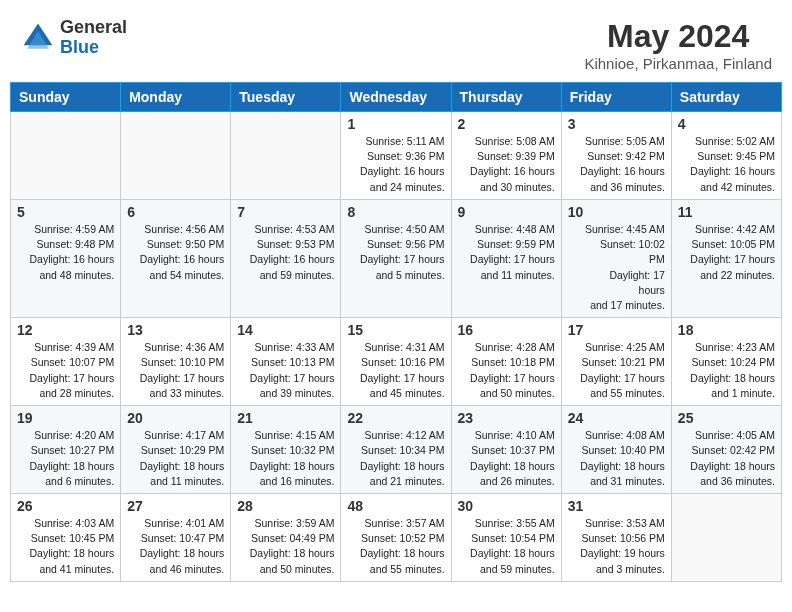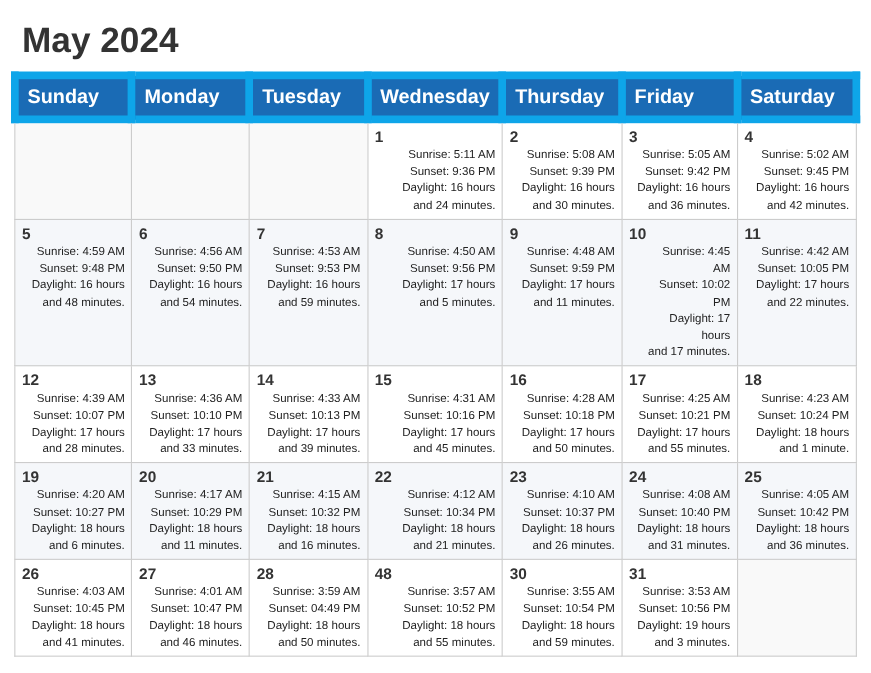--- a/index.html
+++ b/index.html
@@ -53,25 +53,25 @@
       color: #555;
     }
     .calendar {
       width: 100%;
       border-collapse: collapse;
       margin-top: 6px;
     }
     .calendar th {
       background: #1a6bb5;
       color: #fff;
-      font-size: 18px;
+      font-size: 14px;
       font-weight: bold;
       text-align: left;
       padding: 6px 8px;
-      border: 7px solid #0ea5e9;
+      border: 1px solid #0ea5e9;
     }
     .calendar td {
       border: 1px solid #ccc;
       vertical-align: top;
       padding: 4px 6px;
       width: calc(100% / 7);
       min-height: 80px;
       background: #fff;
       font-size: 11px;
       color: #333;
@@ -92,22 +92,33 @@
       text-align: right;
     }
     .empty-cell {
       background: #f9f9f9 !important;
     }
   </style>
 </head>
 <body>
 
 <div class="header">
+  <div class="logo">
+    <svg class="logo-icon" viewBox="0 0 40 40" xmlns="http://www.w3.org/2000/svg">
+      <polygon points="20,4 36,28 4,28" fill="#1a6bb5"></polygon>
+      <polygon points="20,12 32,32 8,32" fill="#4a9fd4" opacity="0.6"></polygon>
+    </svg>
+    <div class="logo-text">
+      <span class="logo-general">General</span>
+      <span class="logo-blue">Blue</span>
+    </div>
+  </div>
   <div class="title-block">
     <div class="month-title">May 2024</div>
+    <div class="subtitle">Kihnioe, Pirkanmaa, Finland</div>
   </div>
 </div>
 
 <table class="calendar">
   <thead>
     <tr>
     <th>Sunday</th>
         <th>Monday</th>
         <th>Tuesday</th>
         <th>Wednesday</th>
@@ -291,21 +302,21 @@
         <td>
           <span class="day-num">24</span>
           <div class="day-info" style="white-space: pre-line;">Sunrise: 4:08 AM
 Sunset: 10:40 PM
 Daylight: 18 hours
 and 31 minutes.</div>
         </td>
         <td>
           <span class="day-num">25</span>
           <div class="day-info" style="white-space: pre-line;">Sunrise: 4:05 AM
-Sunset: 10:42 PM
+Sunset: 02:42 PM
 Daylight: 18 hours
 and 36 minutes.</div>
         </td>
       </tr>
       <tr>
         <td>
           <span class="day-num">26</span>
           <div class="day-info" style="white-space: pre-line;">Sunrise: 4:03 AM
 Sunset: 10:45 PM
 Daylight: 18 hours

